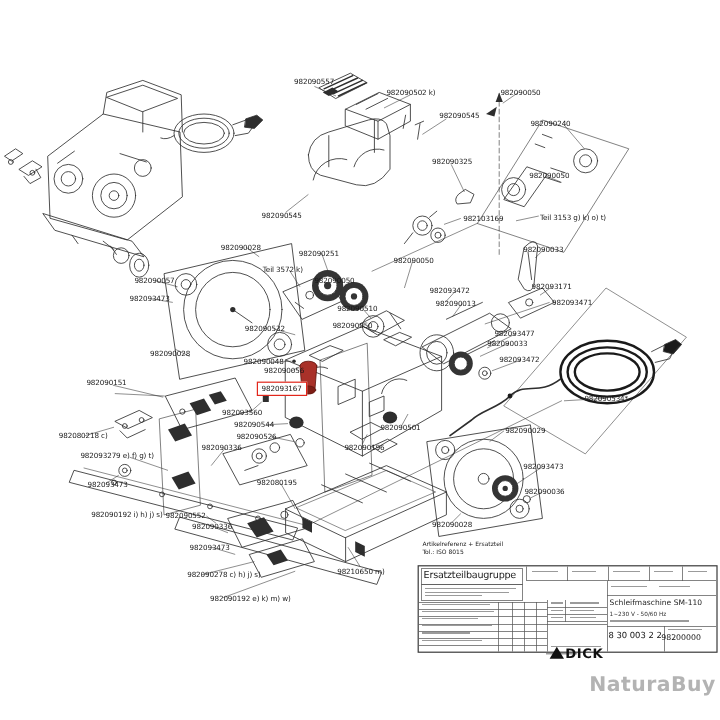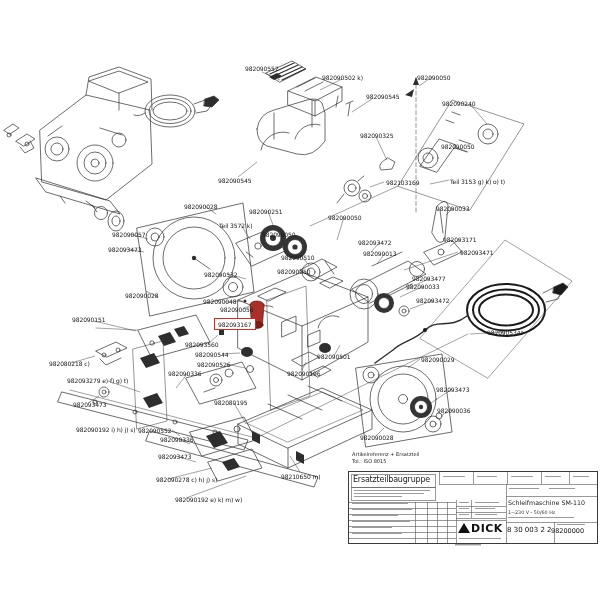--- a/index.html
+++ b/index.html
@@ -11,21 +11,21 @@
   .part-label.hl{border:1.4px solid #e2261b;padding:1.5px 4px 1.5px 3px;background:#fff;}
   .note{position:absolute;font-size:5px;line-height:6px;color:#222;white-space:nowrap;}
   .tb{position:absolute;left:348px;top:471px;width:248px;height:71px;border:1px solid #3a3a3a;background:#fff;}
   .tb > *{position:absolute;}
   .tb-grid{left:0;top:0;}
   .tb-title{left:4px;top:3px;font-size:8px;color:#1a1a1a;letter-spacing:-0.2px;}
   .tb-machine{left:159px;top:27px;font-size:6.3px;color:#222;}
   .tb-voltage{left:159px;top:38px;font-size:4.8px;color:#333;}
   .tb-drawno{left:158px;top:54px;font-size:7px;color:#111;}
   .tb-partno{left:202px;top:55px;width:38px;text-align:left;font-size:6.5px;color:#111;}
-  .tb-logo{left:109px;top:50px;font-size:11px;font-weight:bold;color:#101010;letter-spacing:0.5px;white-space:nowrap;}
+  .tb-logo{left:109px;top:66px;font-size:11px;font-weight:bold;color:#101010;letter-spacing:0.5px;white-space:nowrap;}
   .tb-logo .tri{display:inline-block;width:0;height:0;border-left:6px solid transparent;border-right:6px solid transparent;
                 border-bottom:10px solid #101010;margin-right:1px;vertical-align:-1px;}
   .watermark{position:absolute;left:491px;top:561px;font-size:17px;font-weight:bold;color:#b3b3b3;letter-spacing:0.4px;}
 </style>
 </head>
 <body>
 
 <div id="canvas">
 
   <svg id="linework" width="600" height="600" viewBox="0 0 600 600" xmlns="http://www.w3.org/2000/svg">
@@ -409,14 +409,15 @@
       </g>
     </svg>
     <div class="tb-title">Ersatzteilbaugruppe</div>
     <div class="tb-machine">Schleifmaschine SM-110</div>
     <div class="tb-voltage">1~230 V - 50/60 Hz</div>
     <div class="tb-logo"><span class="tri"></span><span>DICK</span></div>
     <div class="tb-drawno">8 30 003 2 2</div>
     <div class="tb-partno">98200000</div>
   </div>
 
+  <div class="watermark" style="color: rgb(179, 179, 179);">NaturaBuy</div>
 
 </div>
 
 </body></html>

